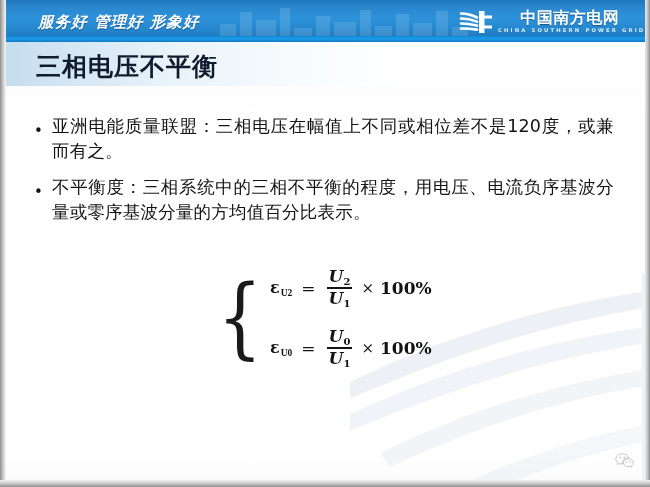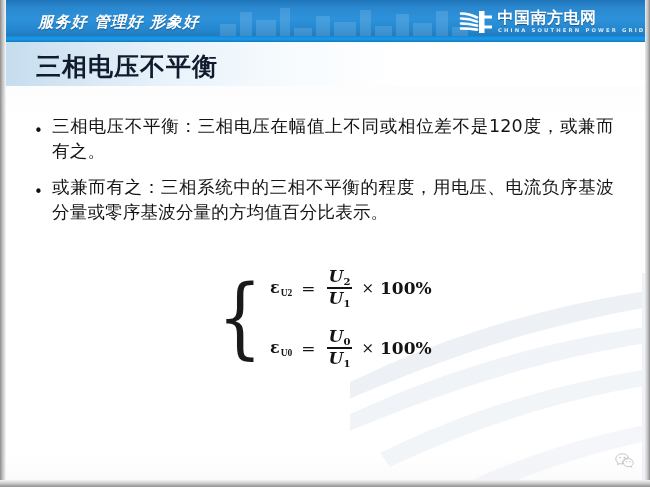--- a/index.html
+++ b/index.html
@@ -89,20 +89,21 @@
   }
   .logo-mark {
     width: 34px; height: 26px;
     flex: 0 0 auto;
   }
   .logo-text-block {
     display: flex;
     flex-direction: column;
     justify-content: center;
     line-height: 1;
+    align-items: center;
   }
   .logo-cn {
     font-size: 16px;
     font-weight: bold;
     color: #ffffff;
     letter-spacing: 0.5px;
     white-space: nowrap;
     text-shadow: 0 1px 1px rgba(0,40,80,0.5);
   }
   .logo-en {
@@ -339,25 +340,25 @@
       <path d="M-10,120 C90,70 200,35 340,18 L340,34 C205,52 100,88 -10,136 Z" fill="#dfe6ef"></path>
       <path d="M-10,152 C90,104 200,70 340,54 L340,70 C205,86 100,122 -10,168 Z" fill="#e4eaf2"></path>
       <path d="M30,186 C120,142 215,112 340,96 L340,112 C220,128 130,158 40,200 Z" fill="#e8edf4"></path>
       <path d="M120,214 C180,186 250,164 340,150 L340,166 C255,180 190,202 136,226 Z" fill="#eceff5"></path>
       <rect x="292" y="6" width="17" height="224" fill="#e2e8f1"></rect>
     </svg>
 
     <div class="bullets">
       <div class="bullet-row">
         <div class="bullet-dot">•</div>
-        <div class="bullet-text">三相电压不平衡：三相电压在幅值上不同或相位差不是120度，或兼而有之。</div>
+        <div class="bullet-text">亚洲电能质量联盟：三相电压在幅值上不同或相位差不是120度，或兼而有之。</div>
       </div>
       <div class="bullet-row">
         <div class="bullet-dot">•</div>
-        <div class="bullet-text">或兼而有之：三相系统中的三相不平衡的程度，用电压、电流负序基波分量或零序基波分量的方均值百分比表示。</div>
+        <div class="bullet-text">不平衡度：三相系统中的三相不平衡的程度，用电压、电流负序基波分量或零序基波分量的方均值百分比表示。</div>
       </div>
     </div>
 
     <div class="formula">
       <div class="brace">{</div>
       <div class="eqs">
 
         <div class="eq">
           <span class="eps">
             <span>ε</span>

